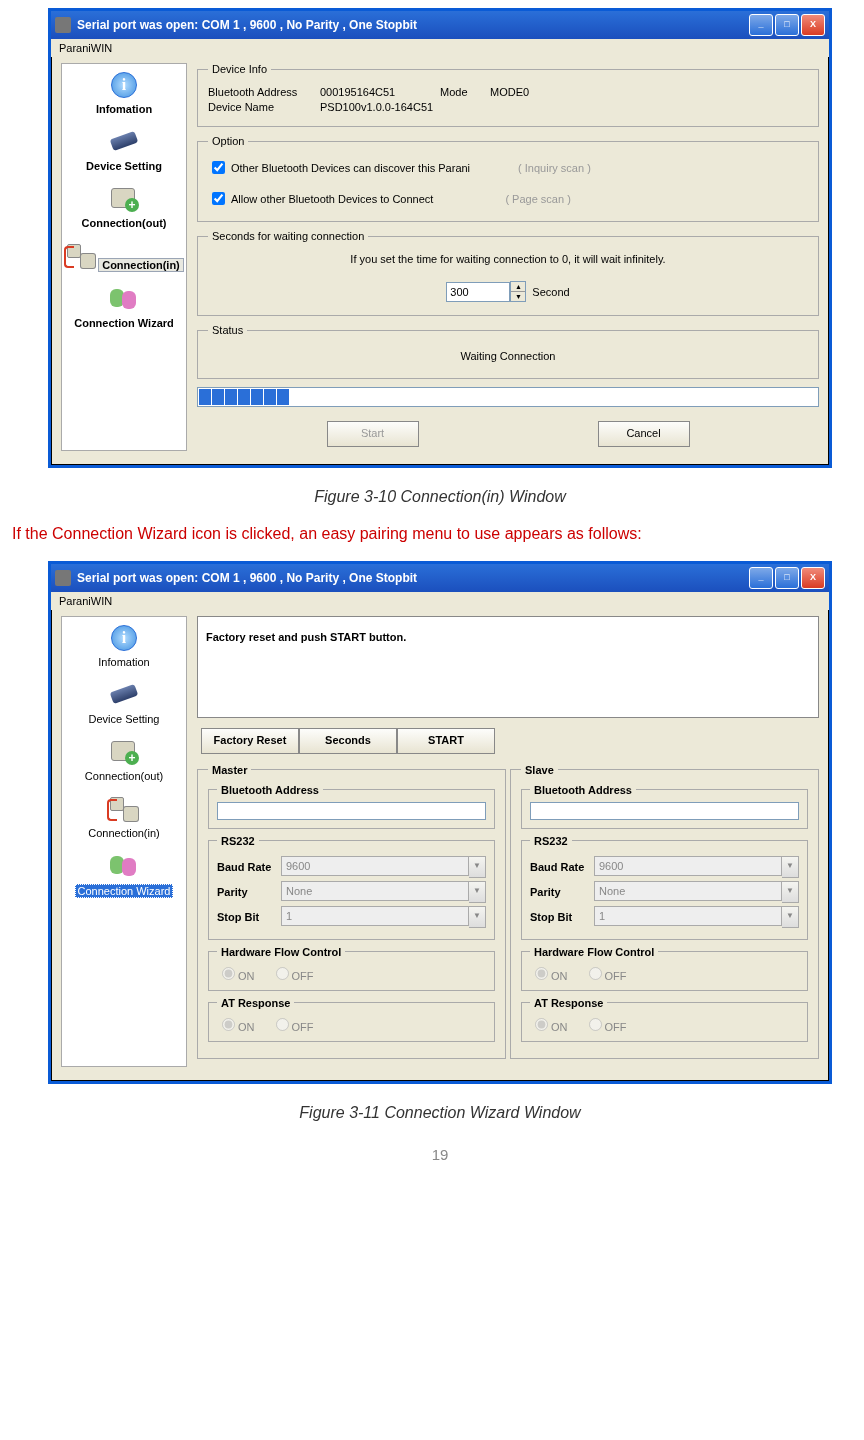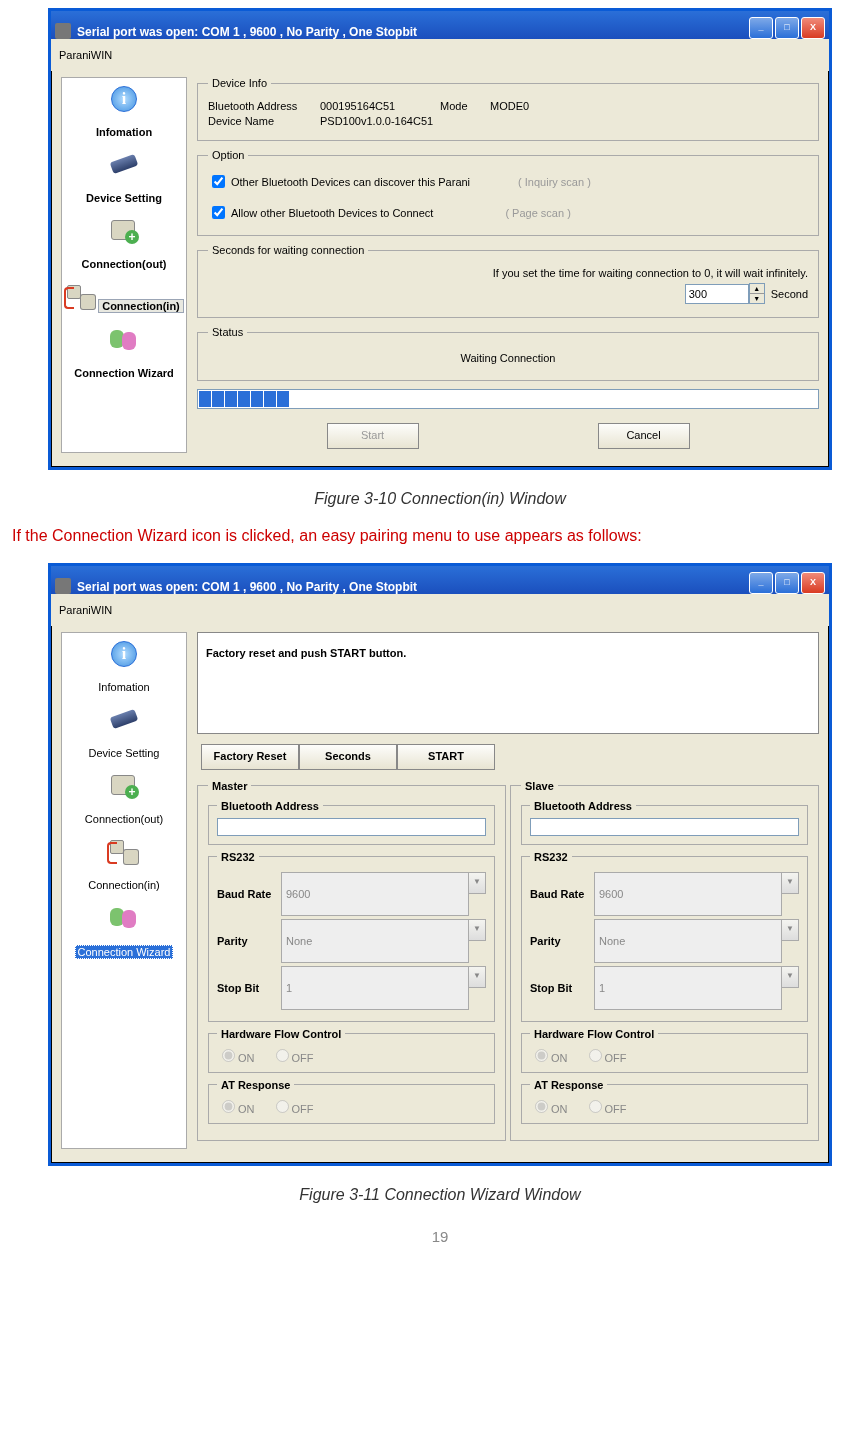--- a/index.html
+++ b/index.html
@@ -1,49 +1,49 @@
 <!DOCTYPE html>
 <html><head>
 <meta charset="utf-8">
 <style>
 body{margin:0;font-family:Tahoma,Arial,sans-serif;font-size:11px;color:#000;background:#fff}
 .page{width:864px;margin:0 auto;padding:0 8px 30px}
 .window{border:3px solid #0a5bd6;background:#ece9d8;margin:8px 40px 20px;box-shadow:0 0 0 1px #000 inset}
-.titlebar{height:28px;background:linear-gradient(#2a6fd8,#1b4fbd);display:flex;align-items:flex-end;color:#fff;font-weight:bold;padding:0 4px;font-size:12px}
+.titlebar{height:28px;background:linear-gradient(#2a6fd8,#1b4fbd);display:flex;align-items:center;color:#fff;font-weight:bold;padding:0 4px;font-size:12px}
 .titlebar .ticon{width:16px;height:16px;background:#777;border-radius:2px;margin-right:6px;display:inline-block}
 .titlebar .spacer{flex:1}
 .tbtn{width:22px;height:20px;margin-left:2px;border:1px solid #fff;border-radius:3px;font-size:9px;line-height:18px;text-align:center;font-family:Arial}
 .tmin,.tmax{background:linear-gradient(#7ea9e8,#2a6fd8);color:#fff}
 .tclose{background:linear-gradient(#f08b7a,#d93b22);color:#fff;font-weight:bold}
-.menubar{background:#ece9d8;padding:10px 8px;font-size:11px}
+.menubar{background:#ece9d8;padding:3px 8px;font-size:11px}
 .client{display:flex;padding:6px 10px 14px;gap:10px}
 .sidebar{width:124px;background:#fff;border:1px solid #aaa}
 .sb-item{text-align:center;padding:8px 2px 6px;font-size:11px}
 .sb-item.bold{font-weight:bold}
-.sb-item .lbl{display:block;margin-top:12px}
+.sb-item .lbl{display:block;margin-top:3px}
 .sb-item.sel .lbl{display:inline-block;border:1px solid #9ba5b5;background:#e8e8e0;padding:0 3px}
 .sb-item.hl .lbl{display:inline-block;background:#2a6fd8;color:#fff;border:1px dotted #fff;padding:0 2px}
 .ico{display:inline-block;width:34px;height:26px;position:relative}
 .i-info::before{content:"i";position:absolute;inset:0;margin:auto;width:24px;height:24px;border-radius:50%;background:radial-gradient(circle,#b3ddff,#3e8fe0);border:1px solid #2a6fd8;color:#fff;font:bold 16px/24px Georgia;text-align:center}
 .i-dev::before{content:"";position:absolute;left:4px;top:6px;width:26px;height:12px;background:linear-gradient(#6a7fad,#2d3f6a);transform:rotate(-20deg);border-radius:3px}
 .i-out::before{content:"";position:absolute;left:4px;top:2px;width:22px;height:18px;background:#d9d6c2;border:1px solid #888;border-radius:3px}
 .i-out::after{content:"+";position:absolute;left:18px;top:12px;width:14px;height:14px;background:#4caf50;border-radius:50%;color:#fff;font:bold 12px/14px Arial;text-align:center}
 .i-in::before{content:"";position:absolute;left:3px;top:1px;width:12px;height:12px;background:#d9d6c2;border:1px solid #888;border-radius:2px;box-shadow:14px 10px 0 #d9d6c2,14px 10px 0 1px #888}
 .i-in::after{content:"";position:absolute;left:0;top:3px;width:8px;height:18px;border:2px solid #d93b22;border-right:none;border-radius:4px 0 0 4px}
 .i-wiz::before{content:"";position:absolute;left:3px;top:3px;width:14px;height:18px;background:#7cc36e;border-radius:6px}
 .i-wiz::after{content:"";position:absolute;left:15px;top:5px;width:14px;height:18px;background:#e07cc3;border-radius:6px}
 .main{flex:1}
 fieldset{border:1px solid #aaa;margin:0 0 8px;padding:8px 10px 10px;background:#ece9d8}
 legend{padding:0 4px;font-size:11px}
 .row{display:flex;align-items:center;margin:3px 0;font-size:11px}
 .l1{width:112px}
 .l2{width:120px}
 .check{margin-right:6px}
 .hint{color:#999;margin-left:48px}
-.center{justify-content:flex-end}
+.center{justify-content:center}
 .numbox{width:56px;height:18px;border:1px solid #7f9db9;background:#fff;padding:0 3px;font-size:11px}
 .spin{display:inline-flex;flex-direction:column;margin:0 6px 0 0;border:1px solid #7f9db9}
 .spin span{width:14px;height:9px;background:#ece9d8;font-size:7px;text-align:center;line-height:9px;border-bottom:1px solid #999}
 .spin span:last-child{border-bottom:none}
 .status-row{text-align:center;padding:6px 0;font-size:11px}
 .progress{height:16px;border:1px solid #7f9db9;background:#fff;margin:2px 0 10px;display:flex;gap:1px;padding:1px}
 .progress .blk{width:12px;background:#2a6fd8}
 .btnrow{display:flex;justify-content:space-around;padding:4px 40px}
 .btn{width:90px;height:24px;border:1px solid #888;background:linear-gradient(#fdfdfb,#e8e4d2);font-size:11px;text-align:center;line-height:22px}
 .btn.dis{color:#999}
@@ -51,21 +51,21 @@
 .redtxt{color:#c00;font-family:Arial;font-size:16px;margin:10px 4px 16px;line-height:1.3}
 .instr{border:1px solid #888;background:#fff;height:72px;padding:14px 8px;font-weight:bold;margin-bottom:10px}
 .btn3{display:flex;justify-content:flex-start;padding:0 4px 10px}
 .btn3 .btn{width:96px;font-weight:bold}
 .ms{display:flex;gap:4px}
 .col{flex:1}
 fieldset.inner{margin:0 0 6px;padding:6px 8px 8px}
 fieldset.inner legend{font-weight:bold}
 .bt-input{height:18px;border:1px solid #7f9db9;background:#fff;width:100%;box-sizing:border-box}
 .combo{display:flex}
-.combo .cv{flex:1;height:18px;border:1px solid #aaa;background:#eee;color:#888;padding:12px 4px;line-height:18px;font-size:11px}
+.combo .cv{flex:1;height:18px;border:1px solid #aaa;background:#eee;color:#888;padding:0 4px;line-height:18px;font-size:11px}
 .combo .ar{width:16px;height:20px;border:1px solid #aaa;border-left:none;background:linear-gradient(#f4f4f0,#ddd);font-size:8px;text-align:center;line-height:18px;color:#888}
 .rlabel{width:64px;font-weight:bold}
 .radio{margin-right:3px}
 .atrow{display:flex;gap:16px;align-items:center;color:#888}
 .pgnum{text-align:center;color:#888;font-family:Arial;font-size:15px;margin-top:24px}
 </style>
 </head>
 <body>
 
 <div class="page">
@@ -113,21 +113,21 @@
               <input type="checkbox" class="check" checked="" style="">
               <span>Allow other Bluetooth Devices to Connect</span>
               <span class="hint" style="margin-left:72px">( Page scan )</span>
             </div>
       </fieldset>
       <fieldset>
         <legend>Seconds for waiting connection</legend>
         <div class="row center">
               <span>If you set the time for waiting connection to 0, it will wait infinitely.</span>
             </div>
-        <div class="row center" style="margin-top:4px">
+        <div class="row center" style="margin-top:16px">
           <input class="numbox" value="300" style="">
           <span class="spin">
                 <span>▲</span>
                 <span>▼</span>
               </span>
           <span>Second</span>
         </div>
       </fieldset>
       <fieldset>
         <legend>Status</legend>

